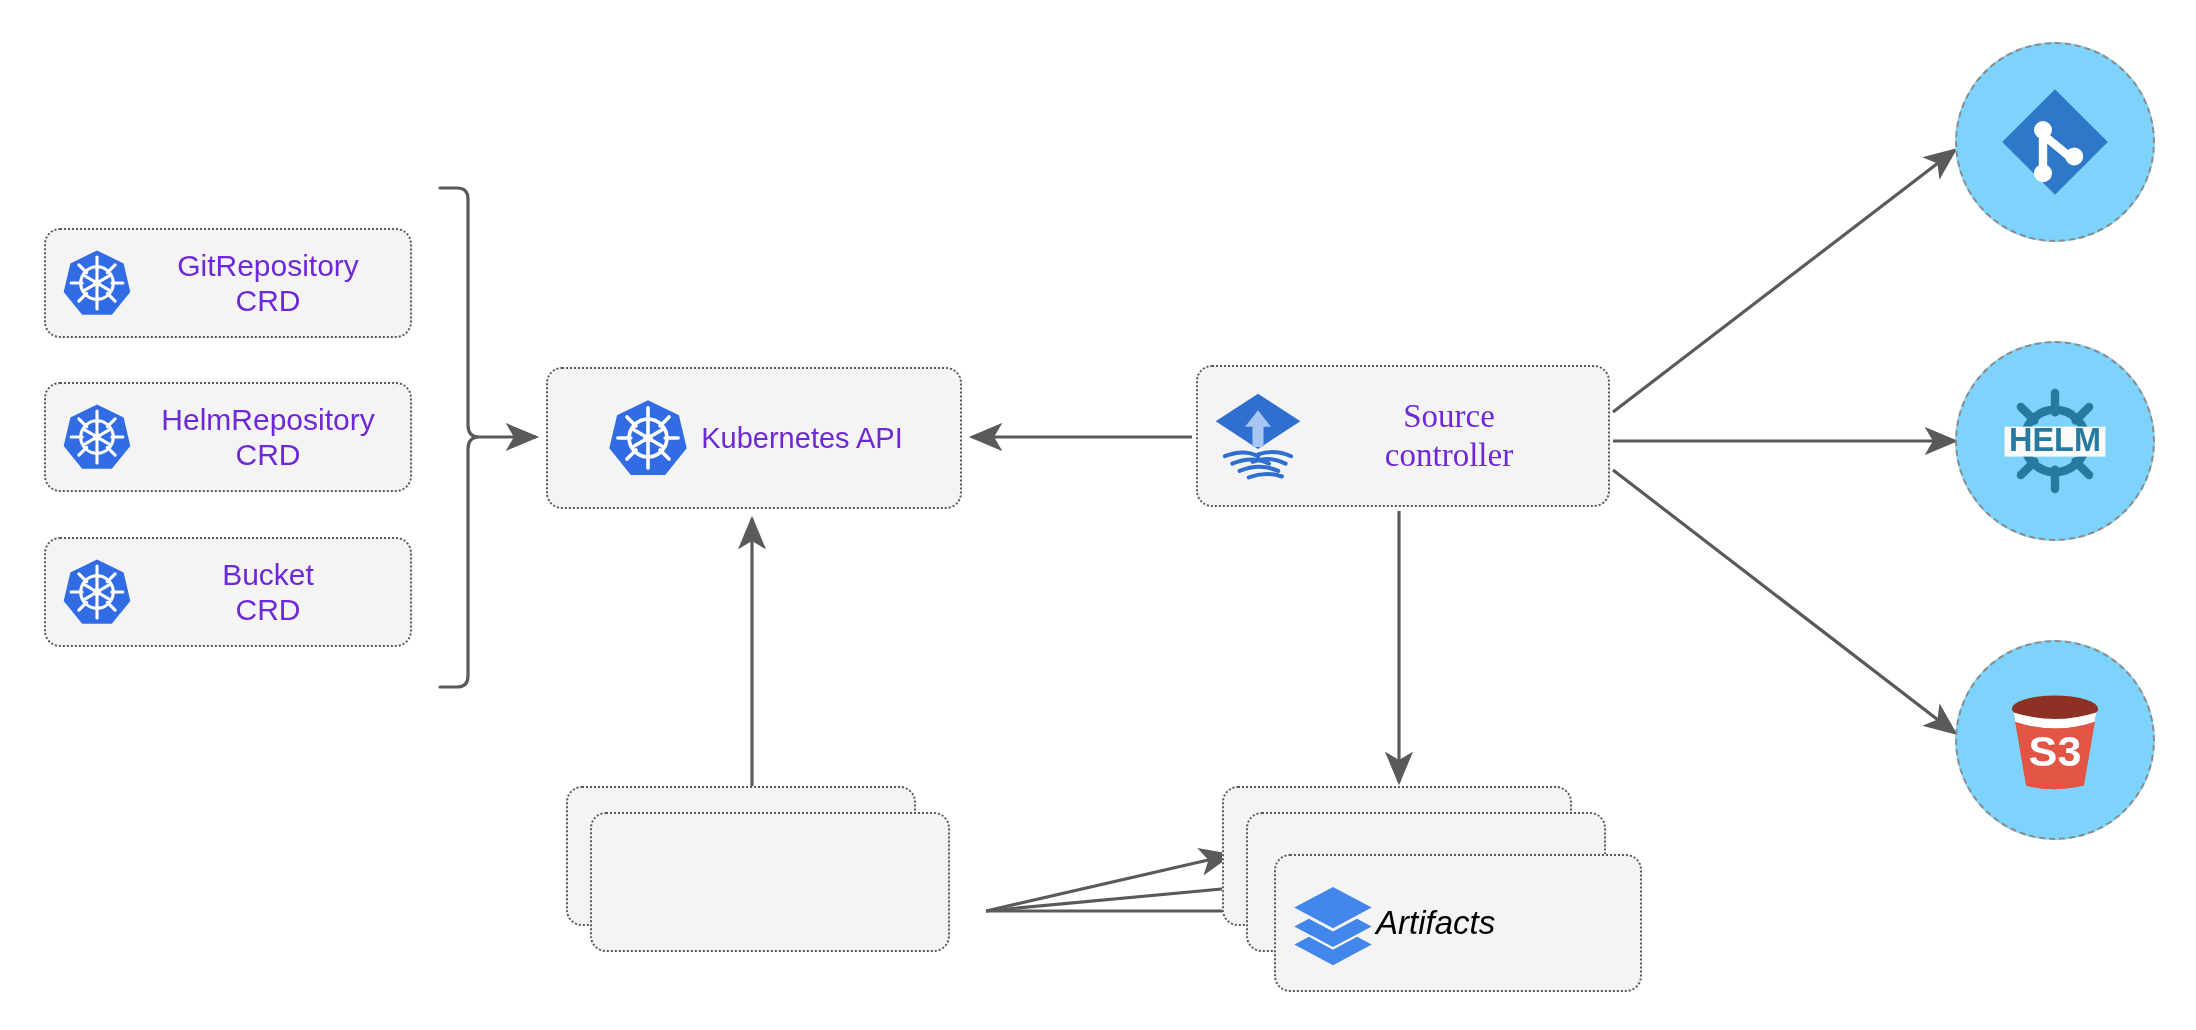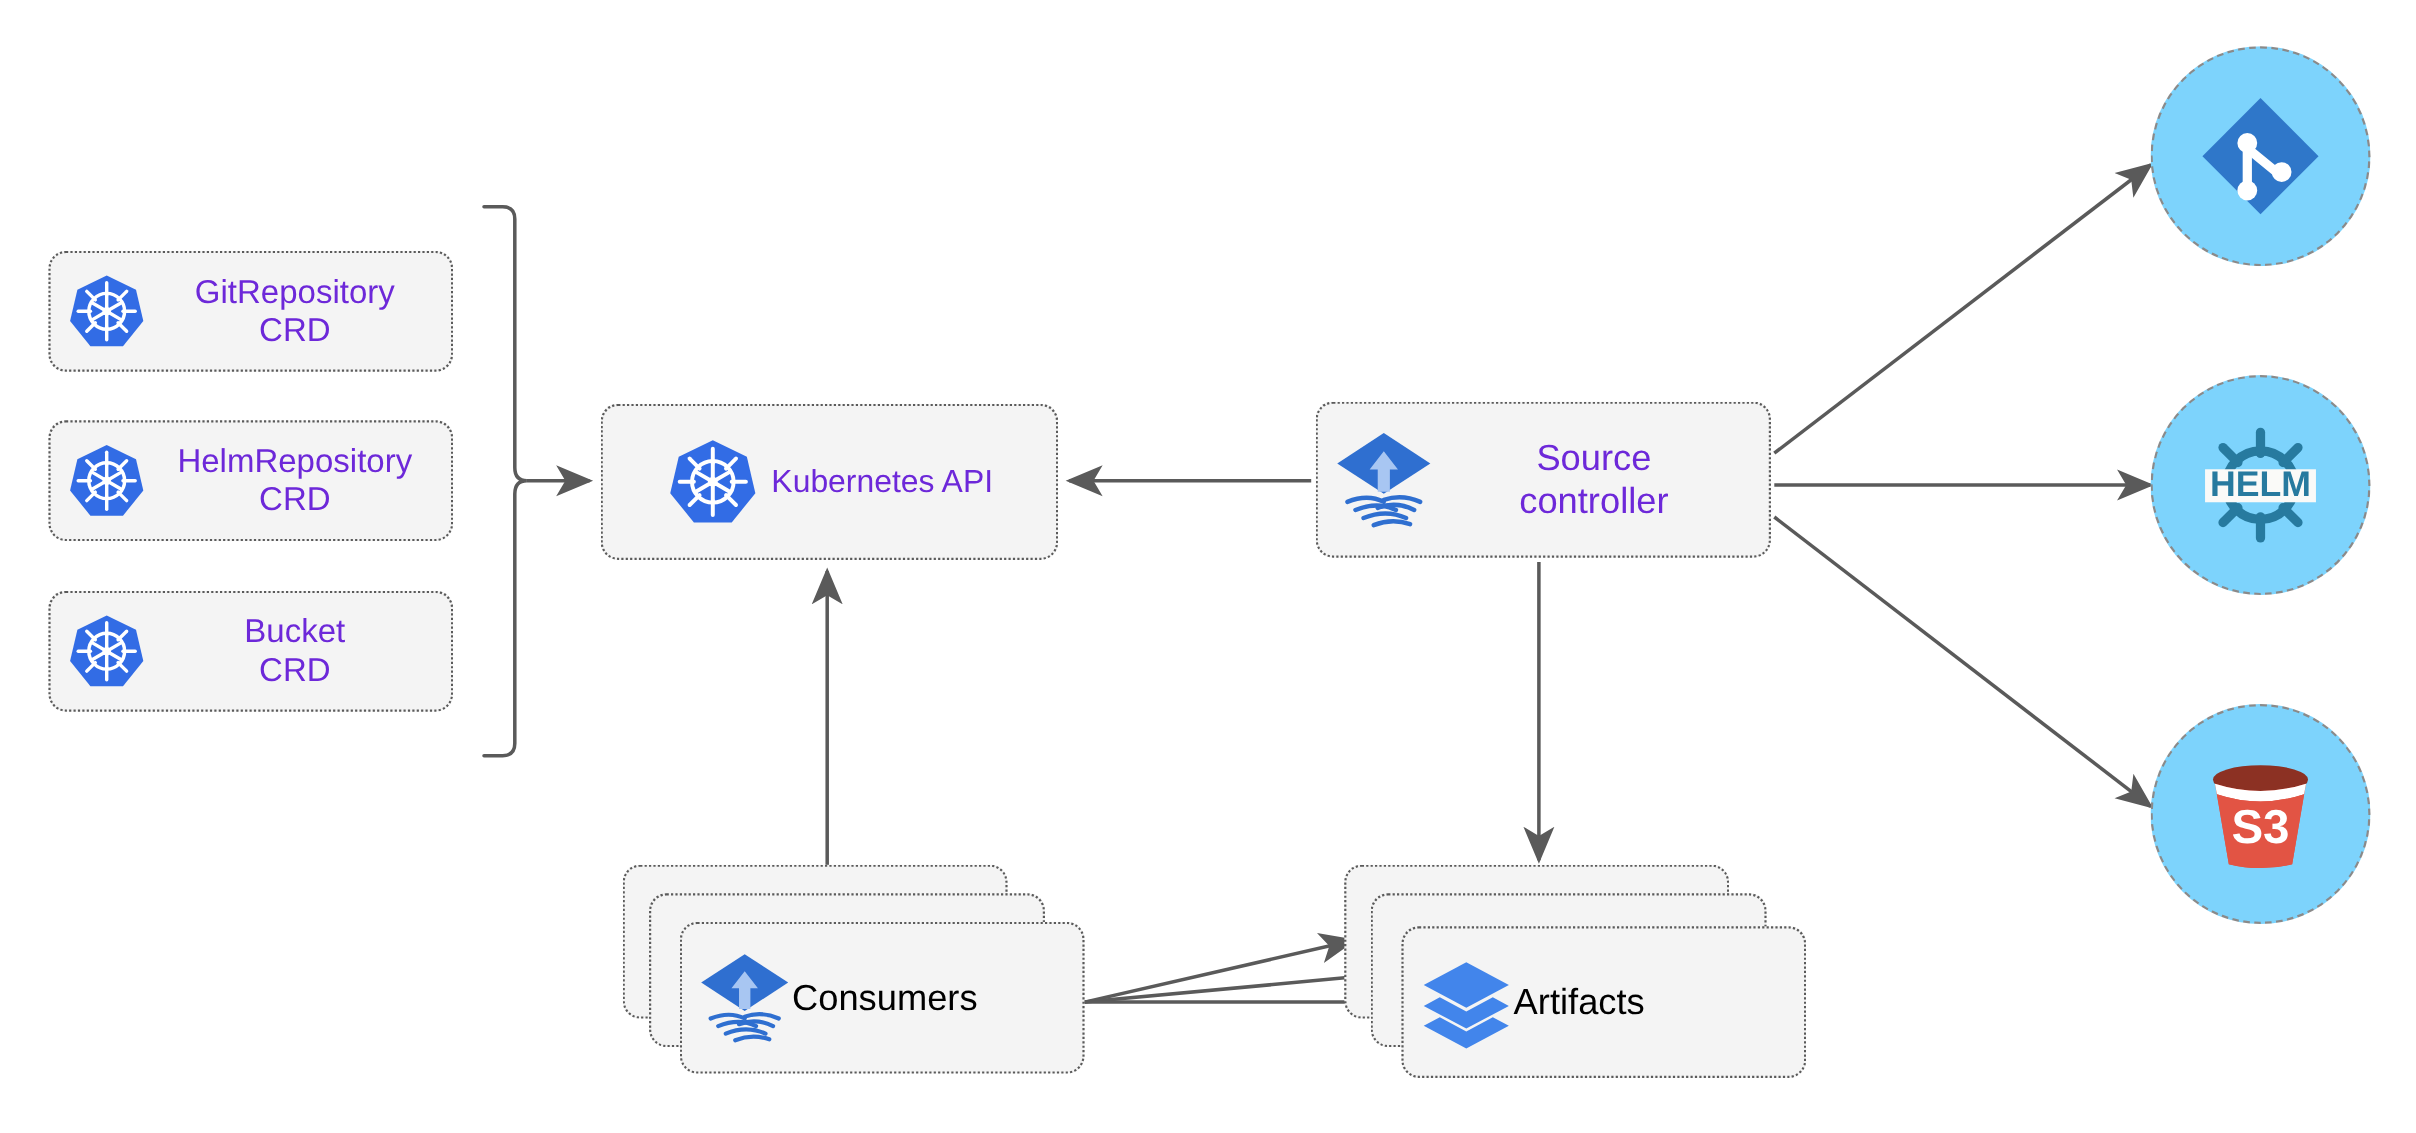--- a/index.html
+++ b/index.html
@@ -71,21 +71,21 @@
   #node-k8s-api .icon-wrap { width: 86px; height: 86px; flex: 0 0 auto; }
   #node-k8s-api .label { font-size: 29px; margin-left: 10px; }
 
   
   #node-source-controller {
     left: 1196px; top: 365px;
     width: 414px; height: 142px;
     padding: 0 14px;
   }
   #node-source-controller .icon-wrap { width: 92px; height: 92px; flex: 0 0 auto; }
-  #node-source-controller .label { flex:1 1 auto; font-size: 33px; }
+  #node-source-controller .label { flex:1 1 auto; font-size: 33px; font-family: Liberation Serif, serif; }
 
   
   .stack {
     position: absolute;
   }
   .stack .card {
     position: absolute;
     box-sizing: border-box;
     background: #f4f4f4;
     border: 2px dotted #5a5a5a;
@@ -277,43 +277,26 @@
         </g>
       </svg>
     </span>
     <span class="label">Source
 controller</span>
   </div>
 
   <div class="stack" id="stack-consumers" style="left:566px; top:786px; width:420px; height:190px;">
     <div class="card" style="left:0px; top:0px; width:350px; height:140px;"></div>
     <div class="card" style="left:24px; top:26px; width:360px; height:140px;"></div>
-    <div class="card front" style="left:52px; top:52px; width:368px; height:138px;">
-      <span class="icon-wrap" style="width:86px;height:86px;">
-        <svg viewBox="0 0 100 100" width="100%" height="100%">
-          <path d="M50 4 L96 34 L50 64 L4 34 Z" fill="#2f6fd0"></path>
-          <path d="M50 22 L64 40 L56 40 L56 62 L44 62 L44 40 L36 40 Z" fill="#a8c6f2"></path>
-          <g stroke="#2f6fd0" stroke-width="4.4" stroke-linecap="round" fill="none">
-            <path d="M14 72 Q 34 64 50 72"></path>
-            <path d="M22 80 Q 44 71 62 80"></path>
-            <path d="M30 88 Q 52 79 72 88"></path>
-            <path d="M40 95 Q 58 88 76 94"></path>
-            <path d="M50 70 Q 68 64 86 72"></path>
-            <path d="M44 78 Q 62 71 80 80"></path>
-          </g>
-        </svg>
-      </span>
-      <span class="label">Consumers</span>
-    </div>
   </div>
 
   <div class="stack" id="stack-artifacts" style="left:1222px; top:786px; width:420px; height:190px;">
     <div class="card" style="left:0px; top:0px; width:350px; height:140px;"></div>
     <div class="card" style="left:24px; top:26px; width:360px; height:140px;"></div>
-    <div class="card front" style="left:52px; top:56px; width:368px; height:138px;">
+    <div class="card front" style="left:52px; top:68px; width:368px; height:138px;font-style:italic;">
       <span class="icon-wrap" style="width:86px;height:86px;">
         <svg viewBox="0 0 100 100" width="100%" height="100%">
           <path d="M50 8 L95 32 L50 56 L5 32 Z" fill="#4285eb"></path>
           <path d="M22 45 L50 60 L78 45 L95 54 L50 78 L5 54 Z" fill="#4285eb"></path>
           <path d="M22 66 L50 81 L78 66 L95 75 L50 99 L5 75 Z" fill="#4285eb"></path>
         </svg>
       </span>
       <span class="label">Artifacts</span>
     </div>
   </div>

